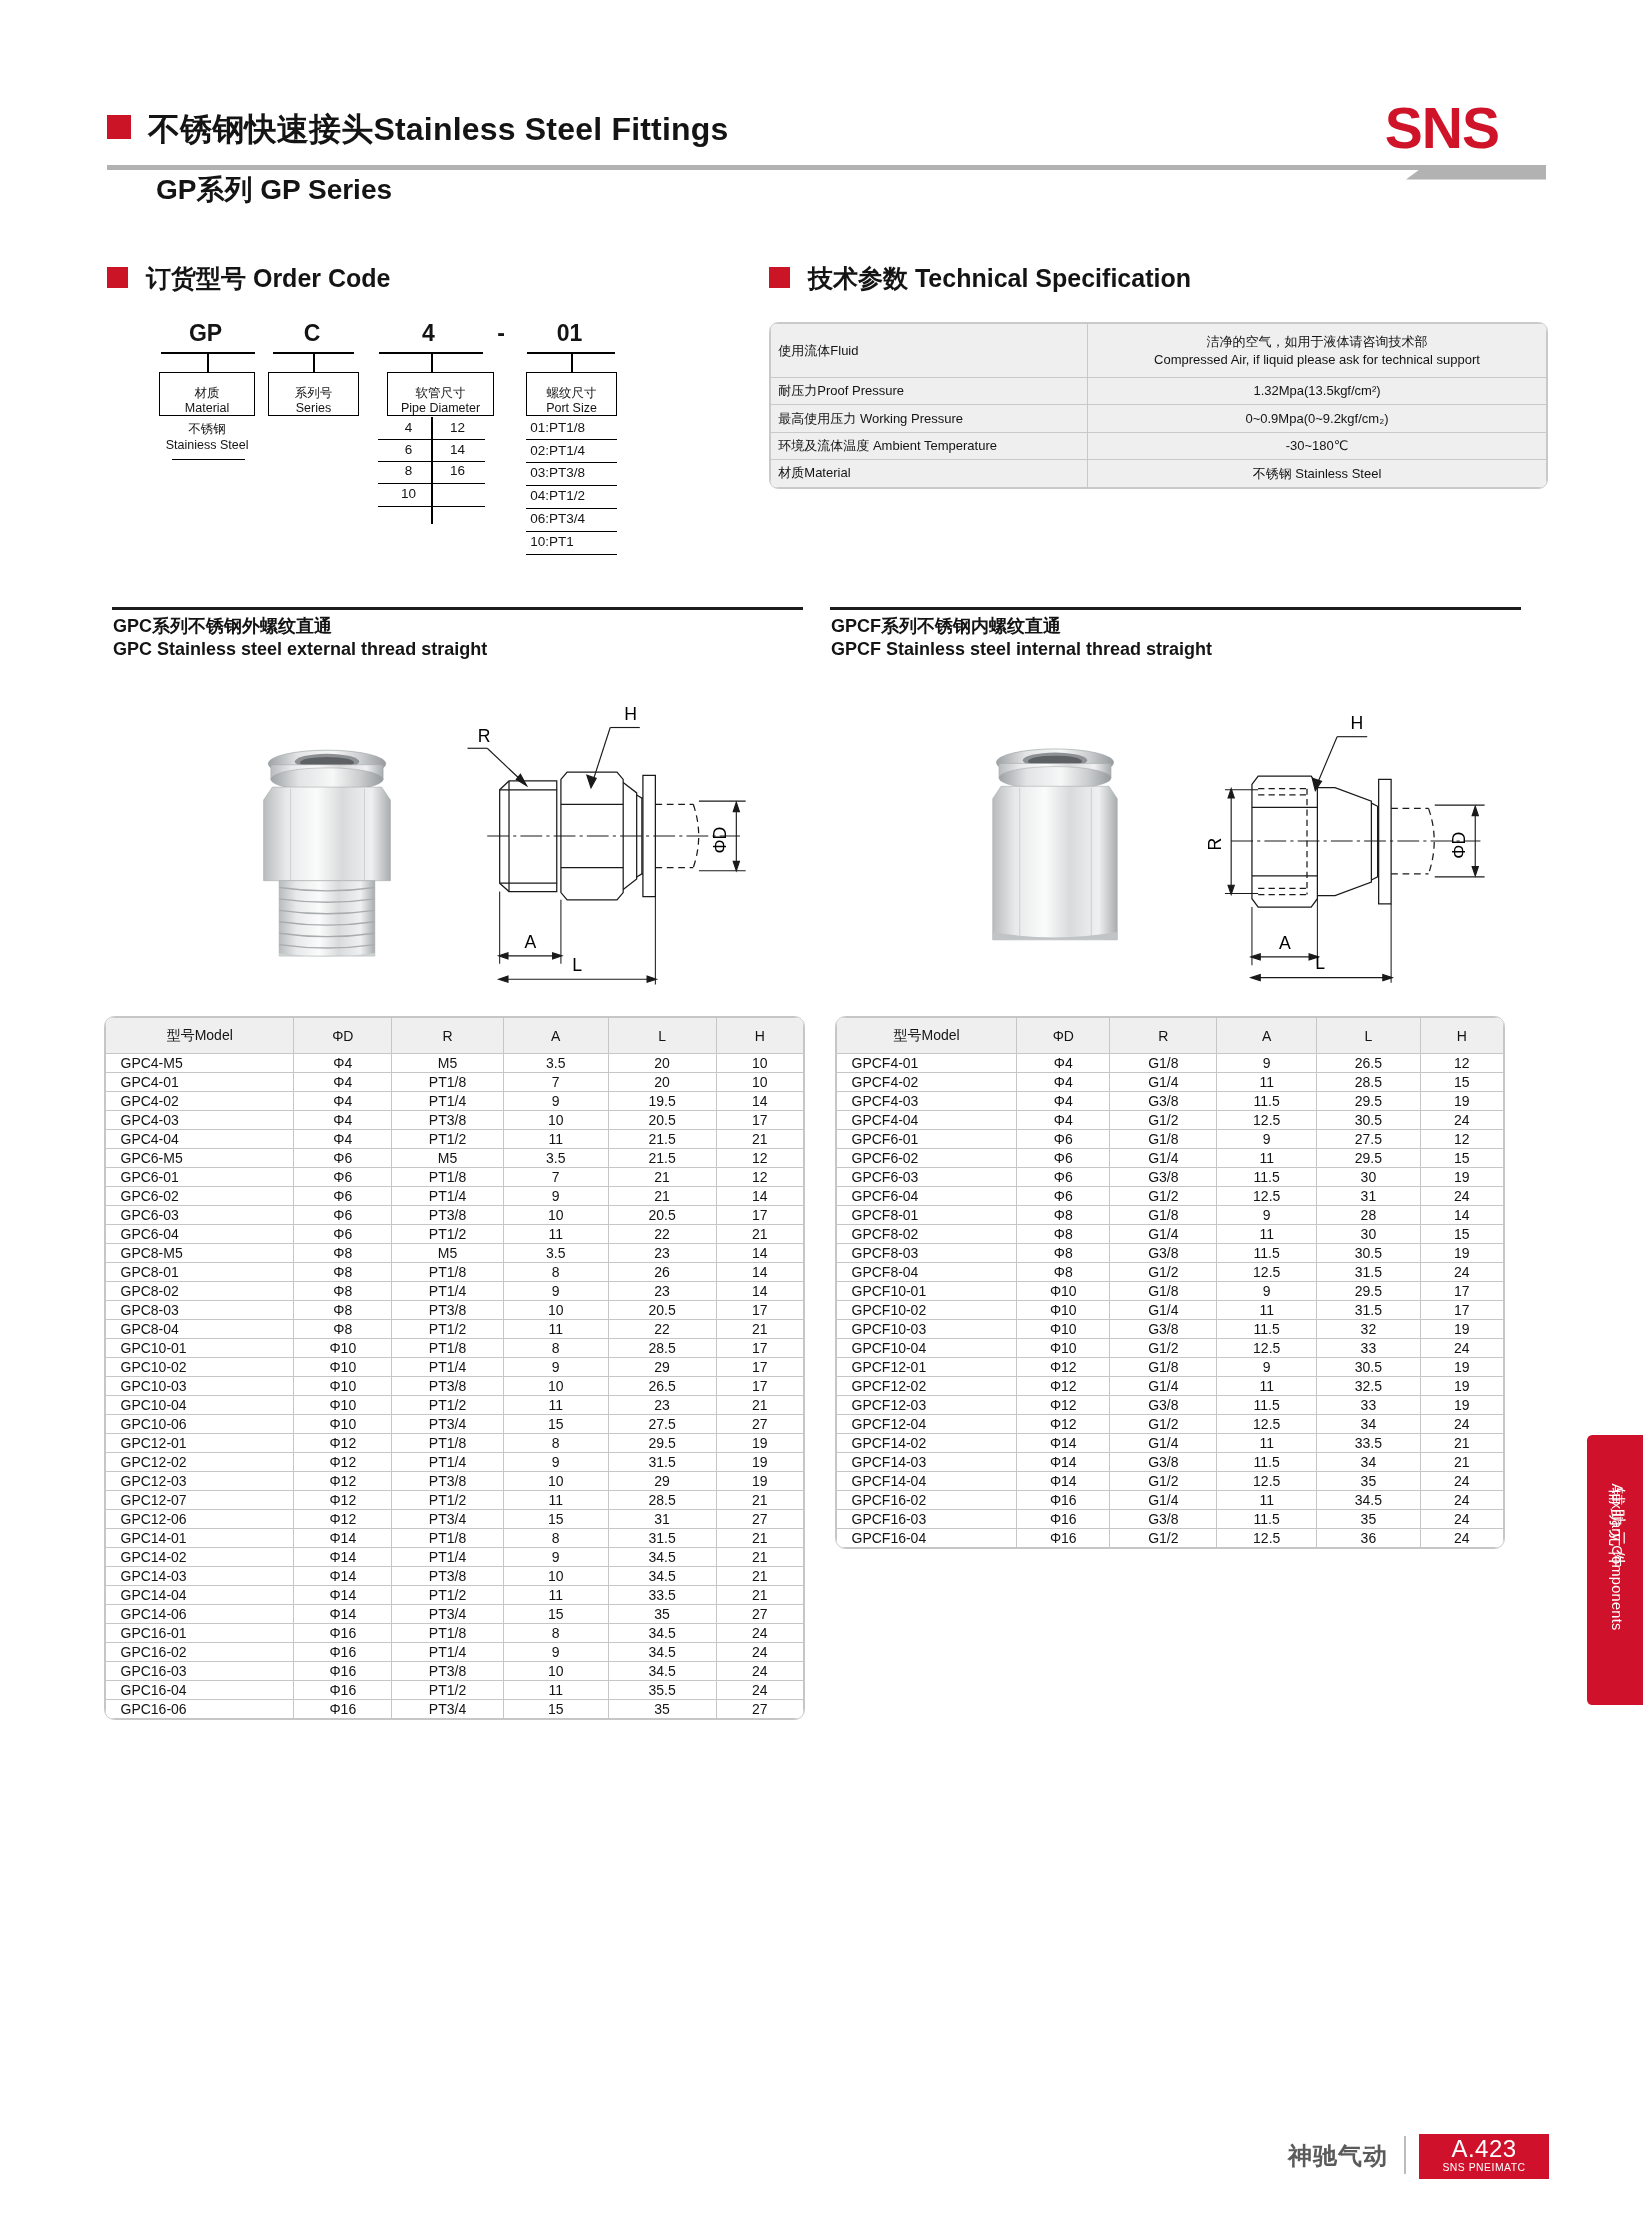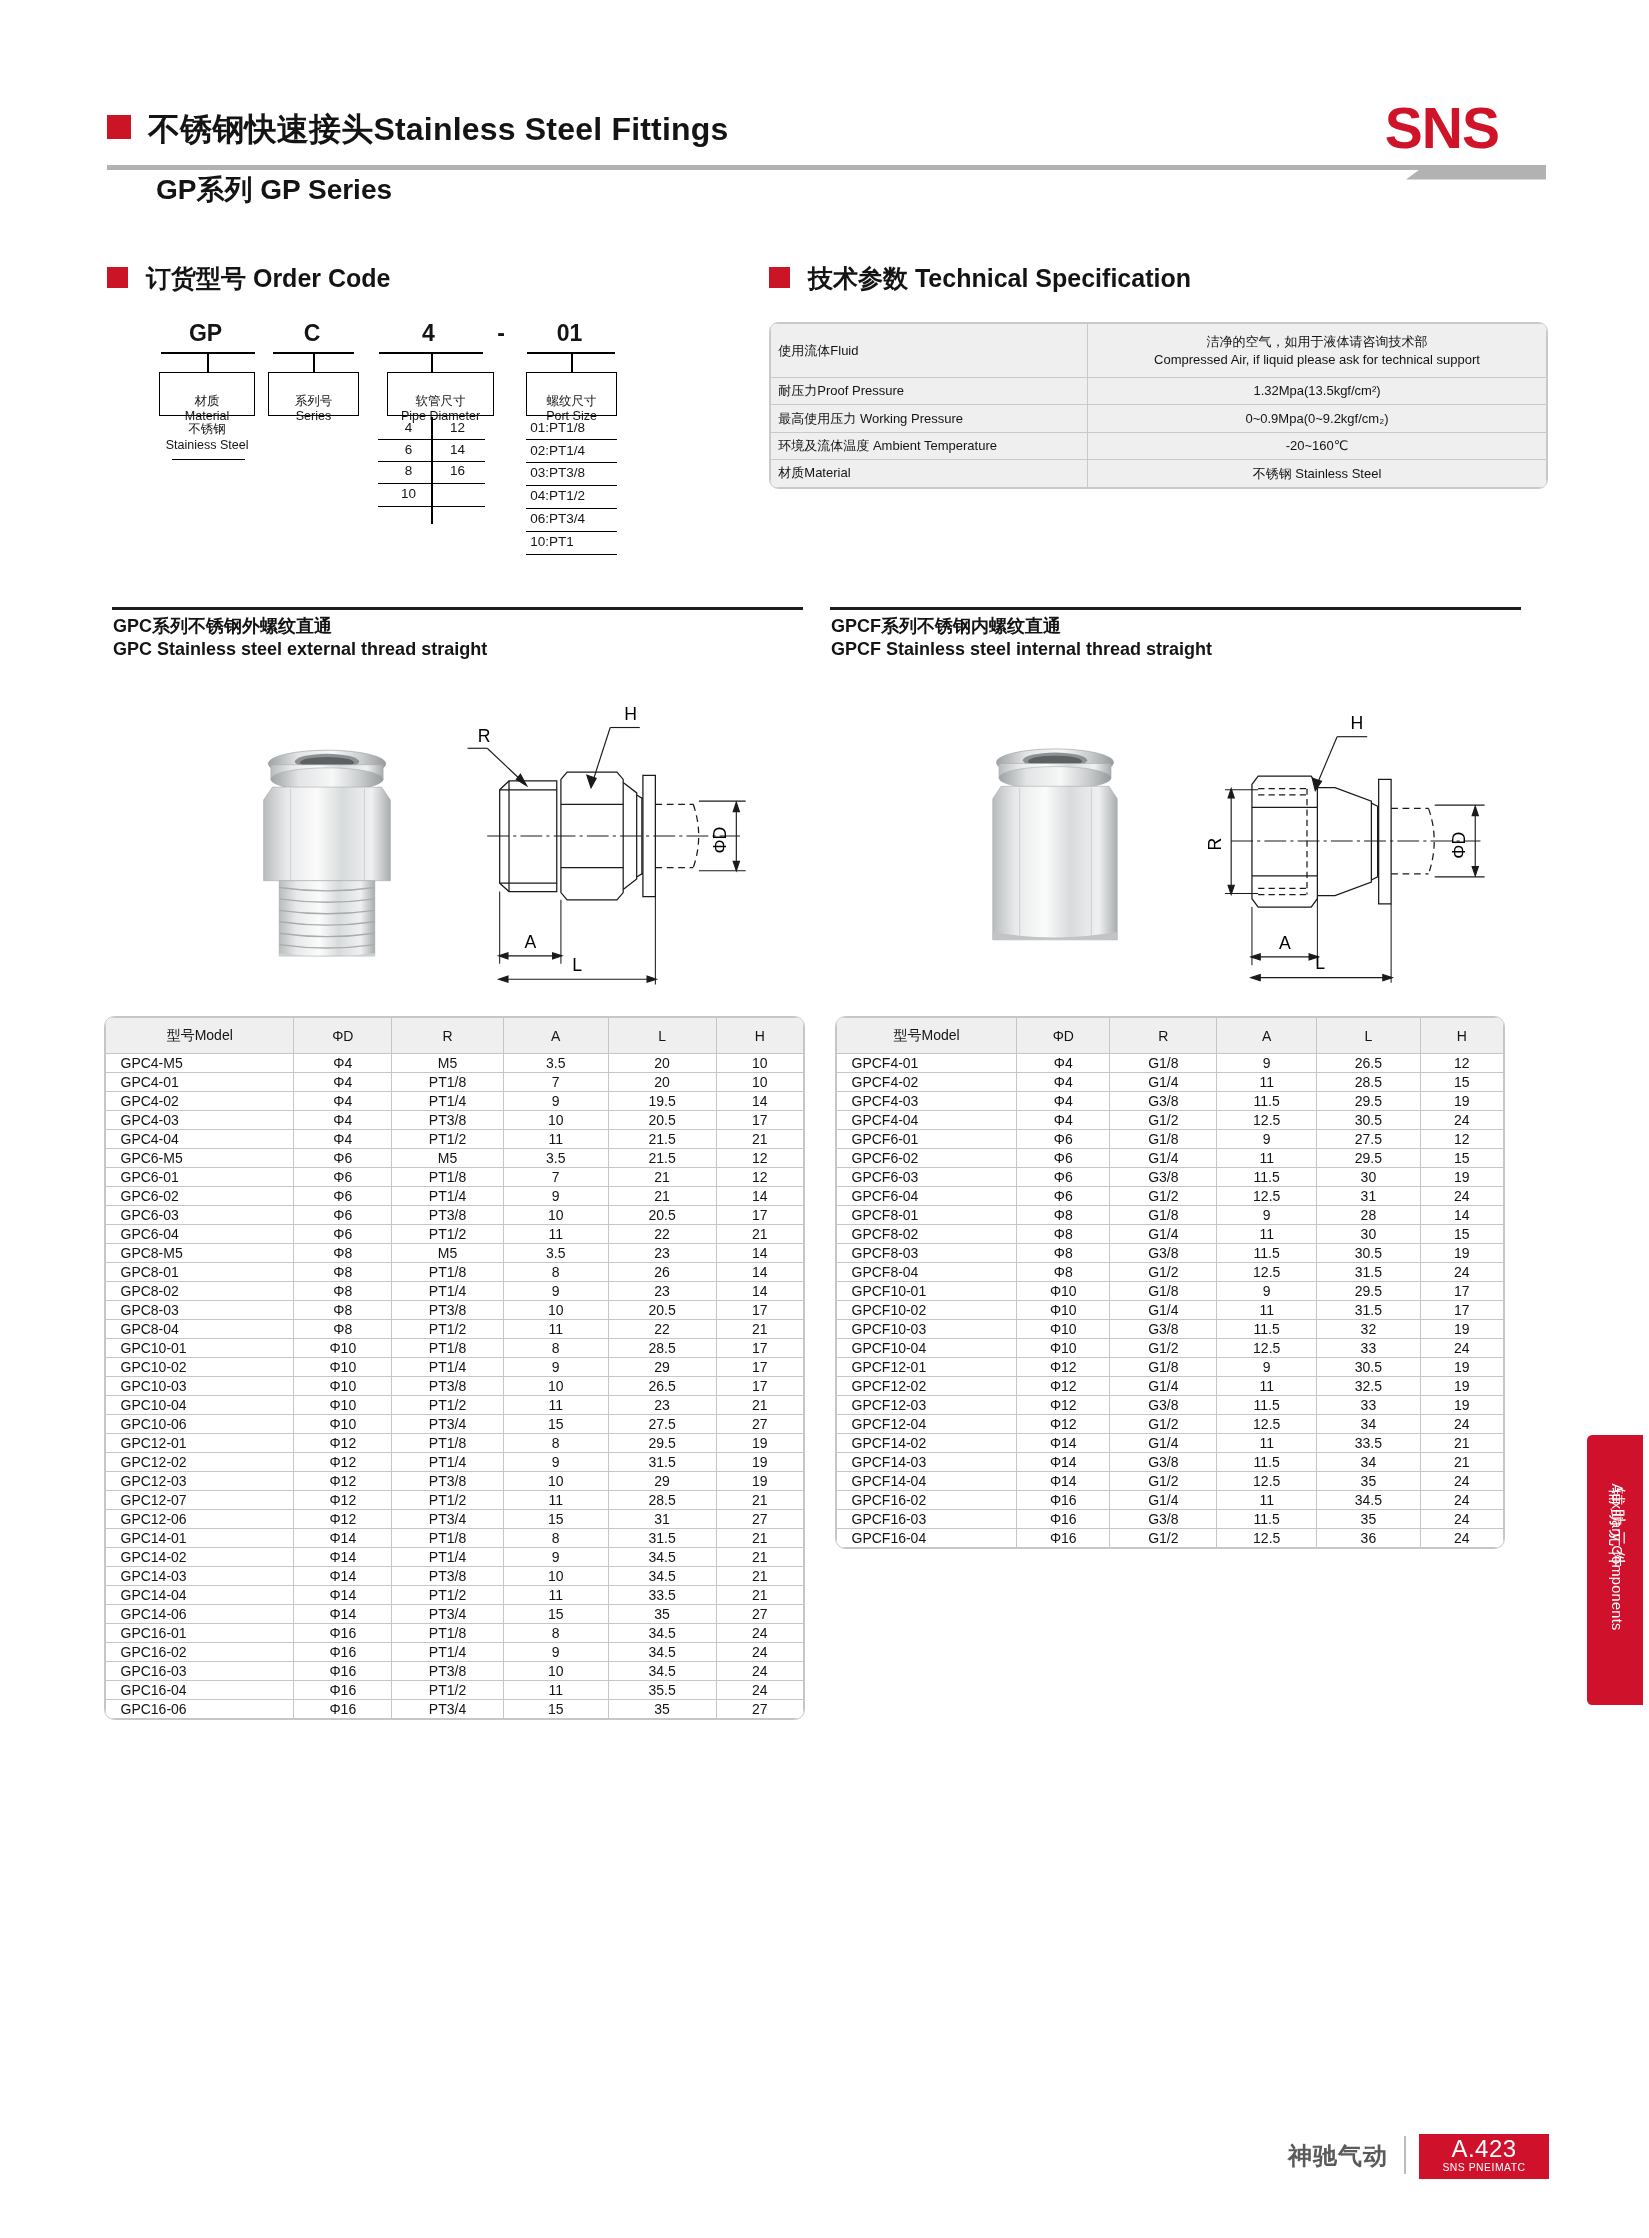--- a/index.html
+++ b/index.html
@@ -25,21 +25,21 @@
   .sec .tx { position:absolute; left:39px; top:0; font-size:25px; font-weight:bold; white-space:nowrap; }
   #sec-order { left:107px; top:262px; }
   #sec-spec  { left:769px; top:262px; }
 
   
   .oc { position:absolute; left:156px; top:320px; width:520px; height:281px; }
   .oc-code { position:absolute; font-size:23px; font-weight:bold; text-align:center; }
   .oc-line-h { position:absolute; background:#000; height:1.6px; }
   .oc-line-v { position:absolute; background:#000; width:1.6px; }
   .oc-box { position:absolute; border:1.6px solid #000; text-align:center;
-            font-size:12.5px; line-height:1.22; padding-top:21px; font-weight:500;}
+            font-size:12.5px; line-height:1.22; padding-top:13px; font-weight:500;}
   .oc-sub { position:absolute; text-align:center; font-size:12.5px; line-height:1.25;}
   .oc-opt { position:absolute; font-size:13.5px; text-align:center; }
   .oc-tick { position:absolute; background:#000; height:1px; }
 
   
   .spec { position:absolute; left:769px; top:322px; width:779px;
           border:1px solid #c9c9c9; border-radius:9.4px; overflow:hidden; background:#f0f0f0;}
   .spec table { width:100%; border-collapse:collapse; }
   .spec td { border:0.5px solid #c9c9c9; font-size:13px; padding:4.2px 7.3px; }
   .spec td.k { width:317px; background:#efefef; }
@@ -194,21 +194,21 @@
     <tr>
       <td class="k">耐压力Proof Pressure</td>
       <td class="v">1.32Mpa(13.5kgf/cm²)</td>
     </tr>
     <tr>
       <td class="k">最高使用压力 Working Pressure</td>
       <td class="v">0~0.9Mpa(0~9.2kgf/cm₂)</td>
     </tr>
     <tr>
       <td class="k">环境及流体温度 Ambient Temperature</td>
-      <td class="v">-20~160℃</td>
+      <td class="v">-30~180℃</td>
     </tr>
     <tr>
       <td class="k">材质Material</td>
       <td class="v">不锈钢 Stainless Steel</td>
     </tr>
   </tbody>
     </table>
 </div>
 
 <div class="ph" id="ph-left">

